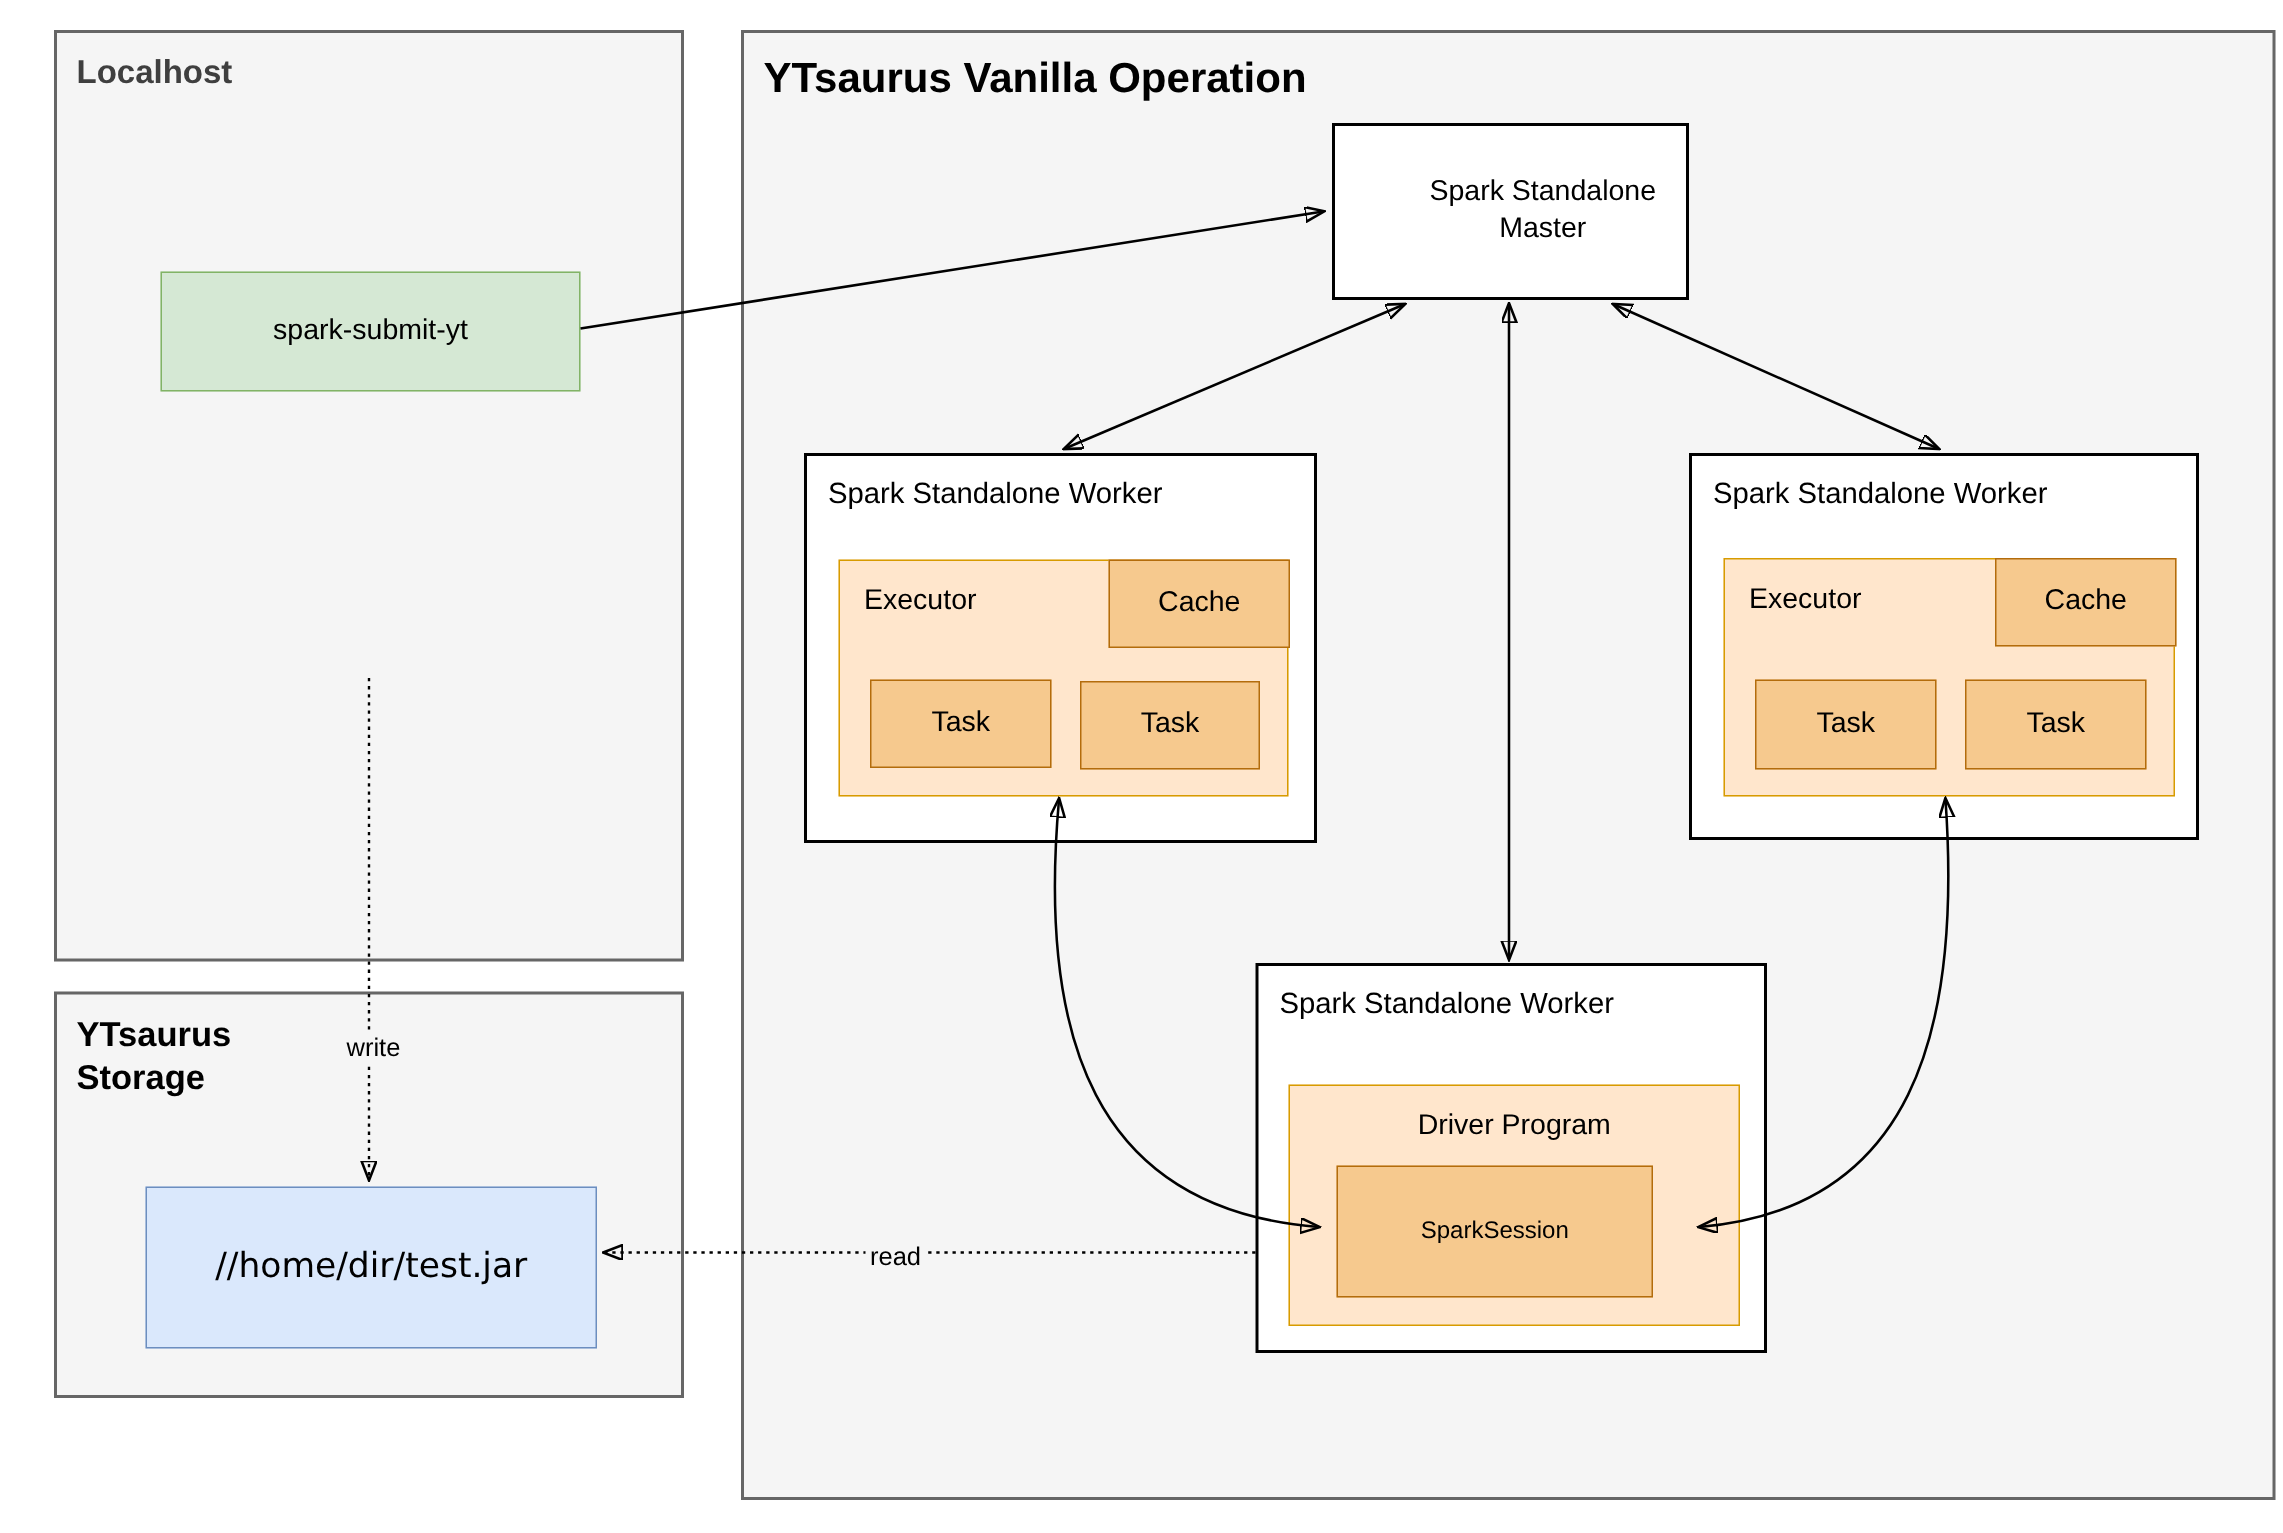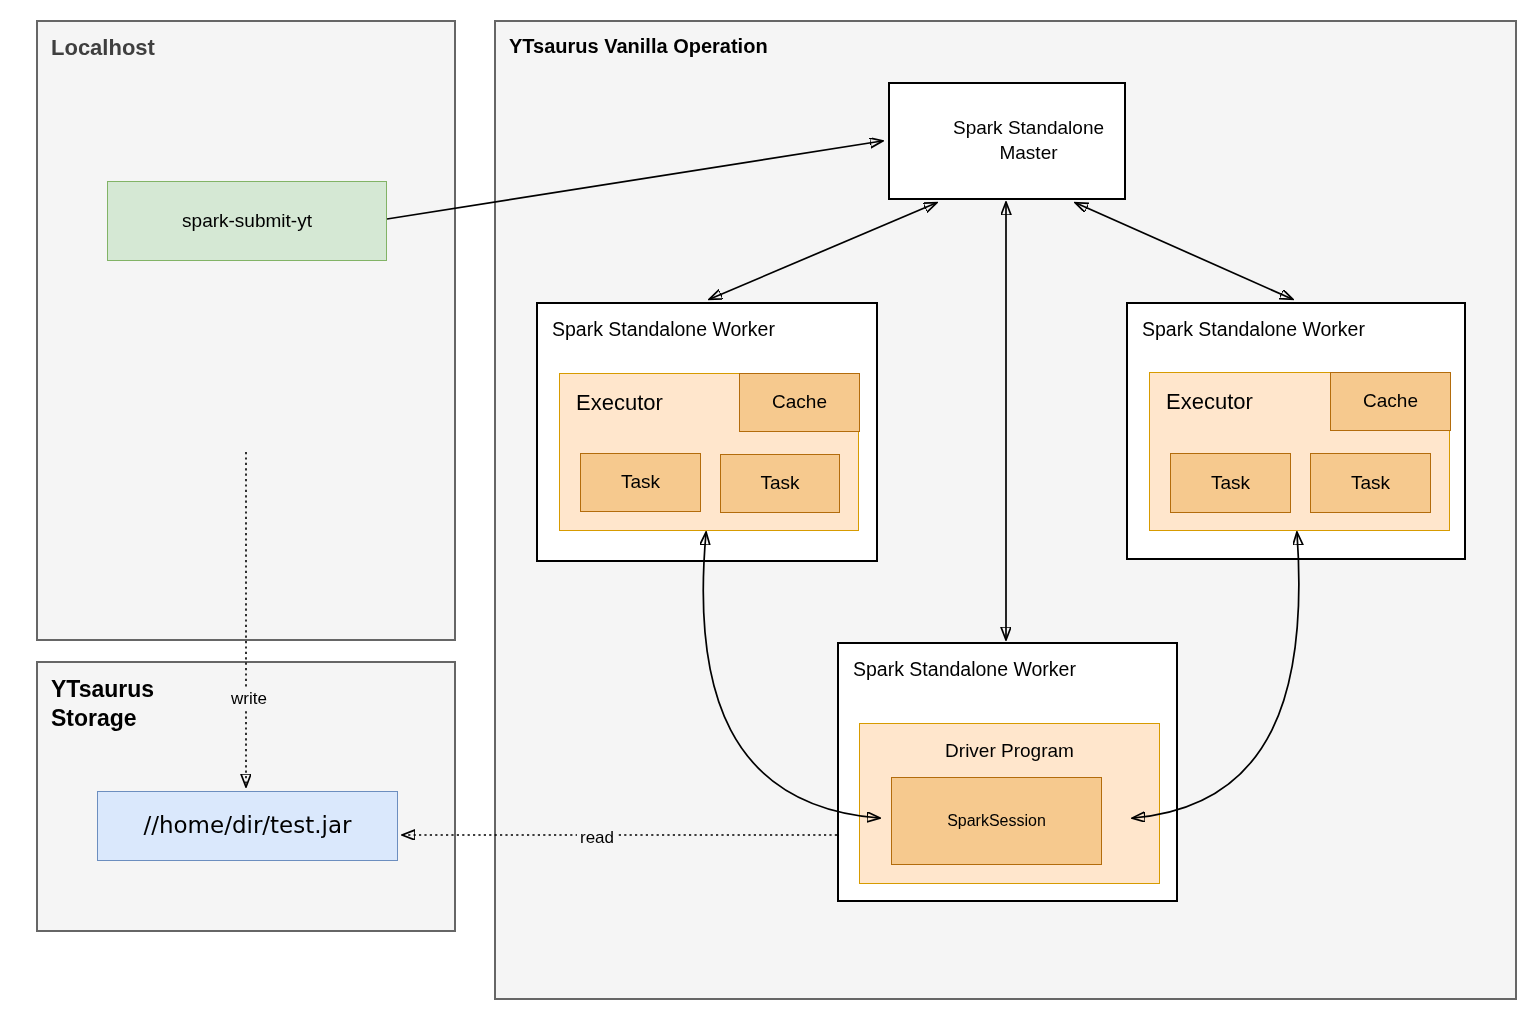--- a/index.html
+++ b/index.html
@@ -19,21 +19,21 @@
     display:flex;align-items:center;justify-content:center;text-align:center;
     font-size:19px;line-height:1.3;
   }
   .green{background:#d5e8d4;border:1.6px solid #82b366;}
   .blue{background:#dae8fc;border:1.6px solid #6c8ebf;font-family:"DejaVu Sans",sans-serif;font-size:23px;}
   .white-node{background:#ffffff;border:2px solid #000000;padding-left:43px;}
   .worker{background:#ffffff;border:2px solid #000000;}
   .worker-title{position:absolute;top:14px;left:14px;font-size:19.5px;text-align:center;}
   .orange-light{background:#ffe6cc;border:1.6px solid #d79b00;}
   .orange-dark{background:#f6c98e;border:1.8px solid #b36c0c;}
-  .executor-title{position:absolute;top:16px;left:16px;font-size:22px;}
+  .executor-title{position:absolute;top:16px;left:16px;font-size:19px;}
   .driver-title{position:absolute;top:16px;left:0;width:100%;text-align:center;font-size:19px;}
   .edges{position:absolute;left:0;top:0;width:1522px;height:1022px;pointer-events:none;}
   .edges path{fill:none;stroke:#000000;stroke-width:1.7px;}
   .edges path.dotted{stroke-dasharray:2.2 3.2;stroke-width:1.6px;}
   .edge-label{
     position:absolute;font-size:17px;background:#f5f5f5;padding:0 3px;line-height:1.3;
   }
 </style>
 </head>
 <body>
@@ -42,29 +42,29 @@
 
   <div class="box container" style="left:20px;top:20px;width:420px;height:621px;">
     <div class="container-title title-gray">Localhost</div>
   </div>
 
   <div class="box container" style="left:20px;top:661px;width:420px;height:271px;">
     <div class="container-title wrap-narrow">YTsaurus Storage</div>
   </div>
 
   <div class="box container" style="left:478px;top:20px;width:1023px;height:980px;">
-    <div class="container-title" style="font-size:20px;">YTsaurus Vanilla Operation</div>
+    <div class="container-title" style="font-size:28px;">YTsaurus Vanilla Operation</div>
   </div>
 
   <div class="box node green" style="left:91px;top:181px;width:280px;height:80px;">
     <span>spark-submit-yt</span>
   </div>
 
 
-  <div class="box node blue" style="left:81px;top:791px;width:301px;height:70px;">
+  <div class="box node blue" style="left:81px;top:791px;width:301px;height:108px;">
     <span>//home/dir/test.jar</span>
   </div>
 
   <div class="box node white-node" style="left:872px;top:82px;width:238px;height:118px;">
     <span style="width:185px;">Spark Standalone Master</span>
   </div>
 
   <div class="box worker" style="left:520px;top:302px;width:342px;height:260px;">
     <div class="worker-title">Spark Standalone Worker</div>
     <div class="box orange-light" style="left:21px;top:69px;width:300px;height:158px;">

